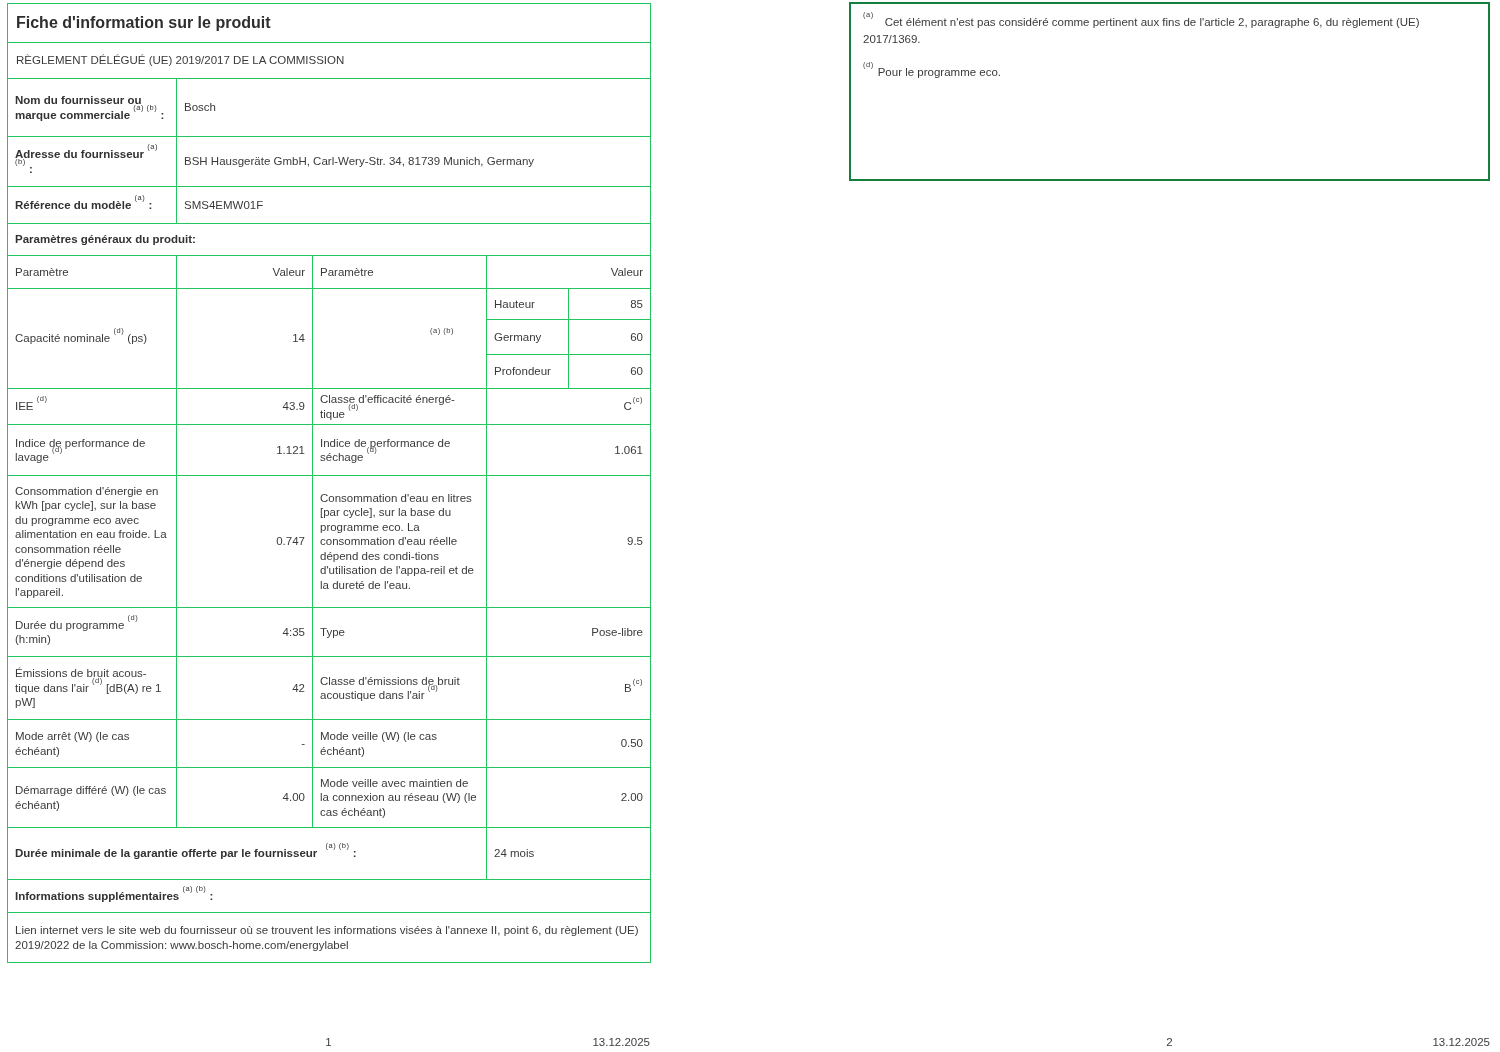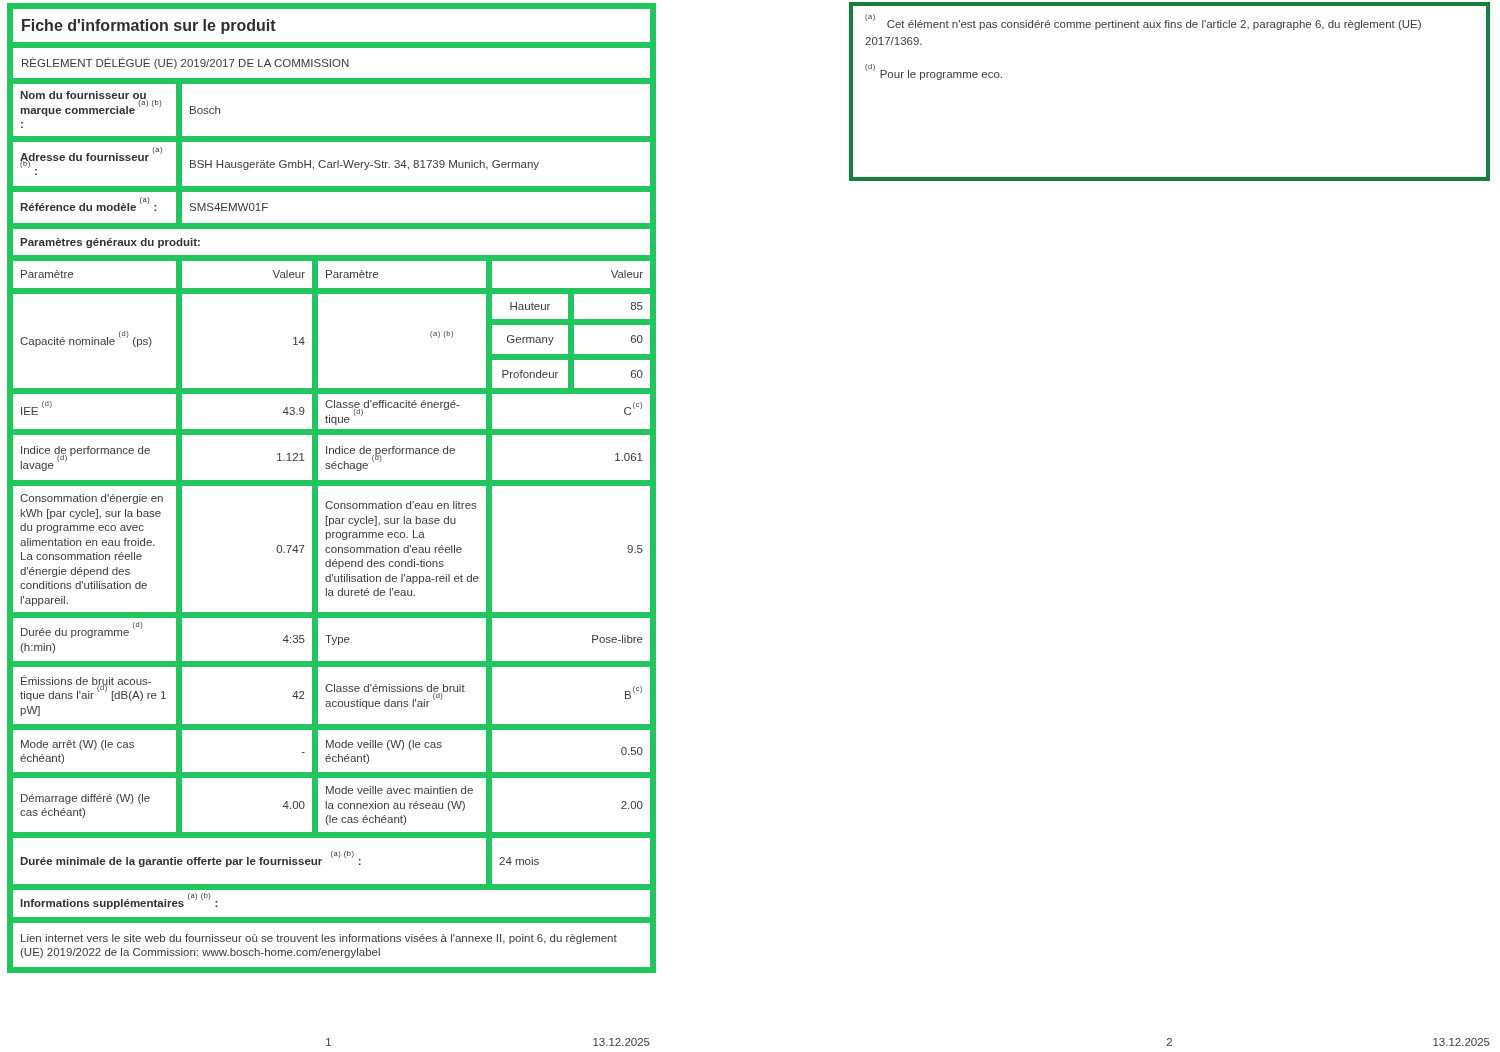--- a/index.html
+++ b/index.html
@@ -8,43 +8,43 @@
     font-family:"Liberation Sans", sans-serif;color:#3a3a3a;
     -webkit-font-smoothing:antialiased;
   }
   
   #fiche-table{
     position:absolute;left:7px;top:3px;width:643px;
     border-collapse:collapse;table-layout:fixed;
     font-size:11.5px;line-height:14.5px;color:#3a3a3a;
   }
   #fiche-table td{
-    border:6px solid #22c55e;
+    border:1px solid #22c55e;
     padding:3px 7px;vertical-align:middle;text-align:left;
     overflow:hidden;
   }
   #fiche-table .title-cell{
     font-size:16px;font-weight:bold;line-height:18px;padding-left:8px;color:#2e2e2e;
   }
   #fiche-table .subtitle-cell{padding-left:8px;}
   #fiche-table .b{font-weight:bold;color:#323232;}
   #fiche-table .val{text-align:right;}
   #fiche-table .left-val{text-align:left;}
-  #fiche-table .dim-name{text-align:center;}
+  #fiche-table .dim-name{}
   #fiche-table .dims-note{text-align:right;padding-right:32px;}
   sup{
     font-size:7.5px;line-height:0;font-weight:normal;
     position:relative;top:-4px;letter-spacing:0.5px;
   }
   .gap-sup{margin-left:5px;}
   .tight-sup{top:-3px;margin-left:1px;}
   
   #footnotes-panel{
     position:absolute;left:849px;top:2px;width:641px;height:179px;
-    box-sizing:border-box;border:4px solid #15803d;
+    box-sizing:border-box;border:2px solid #15803d;
     padding:10px 12px;font-size:11.5px;line-height:17px;color:#3a3a3a;
   }
   #footnotes-panel p{margin:0 0 16px 0;}
   #footnotes-panel p sup{margin-right:11px;}
   #footnotes-panel p.fn-short sup{margin-right:4px;}
   
   .footer-text{
     position:absolute;top:1036px;font-size:11.5px;color:#3d3d3d;
   }
   #footer-page1-number{left:7px;width:643px;text-align:center;}

